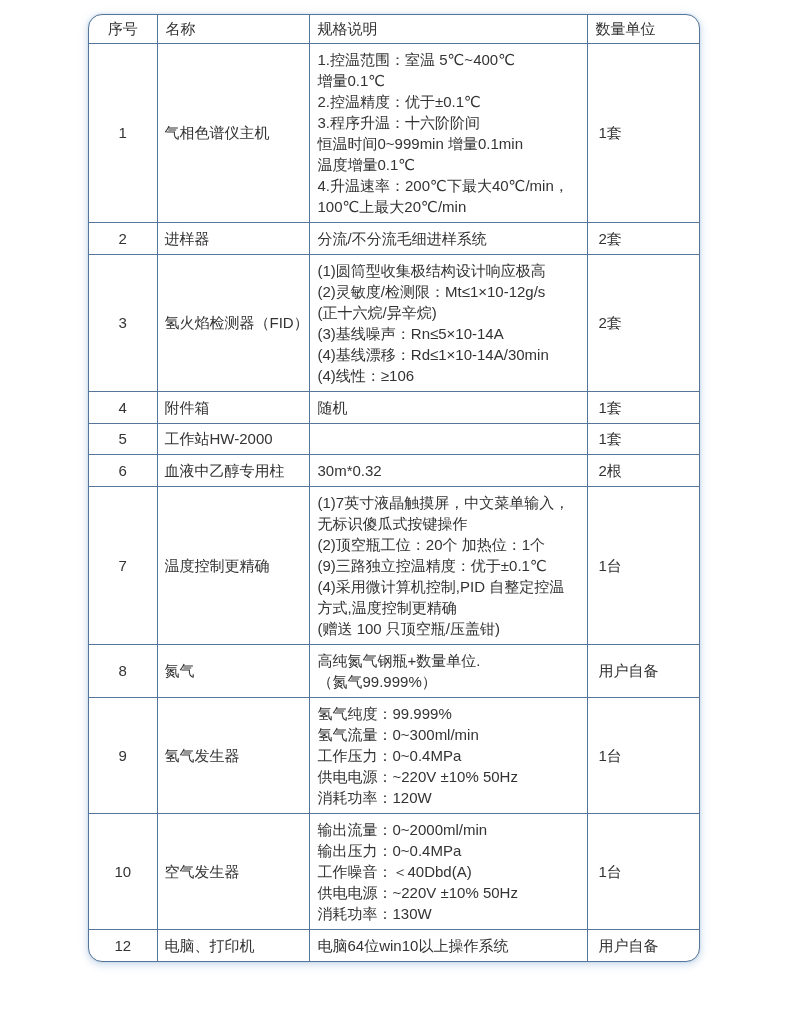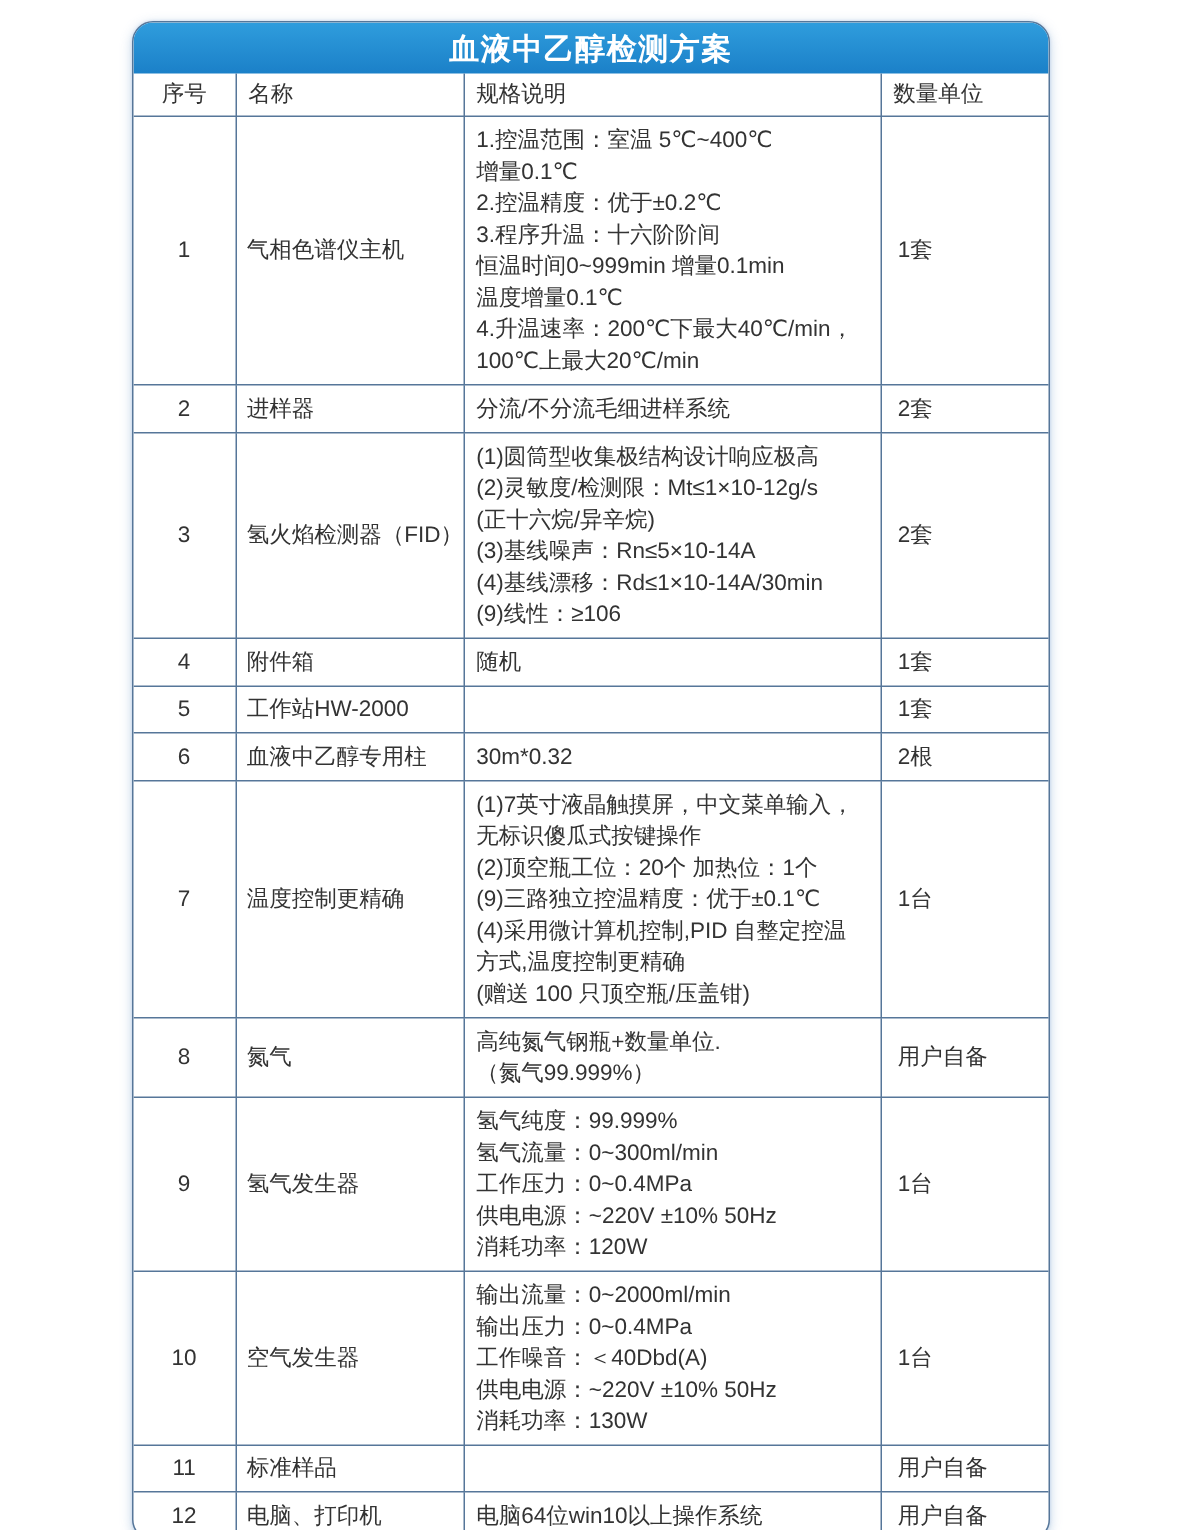--- a/index.html
+++ b/index.html
@@ -62,21 +62,20 @@
   td.name-cell{white-space:nowrap;padding-left:7px;padding-right:2px;}
   td.qty-cell{padding-left:11px;}
   td.spec-cell{padding-top:5px;padding-bottom:5px;}
   .spec-line{line-height:21px;}
   tbody td{height:31px;}
 </style>
 </head>
 <body>
 
 <div class="card">
-  <div class="card-title">血液中乙醇检测方案</div>
   <table>
     <colgroup>
       <col style="width:68px">
       <col style="width:152px">
       <col style="width:278px">
       <col style="width:114px">
     </colgroup>
     <thead>
       <tr>
           <th class="center">序号</th>
@@ -85,21 +84,21 @@
           <th>数量单位</th>
         </tr>
     </thead>
     <tbody>
         <tr>
           <td class="center">1</td>
           <td class="name-cell">气相色谱仪主机</td>
           <td class="spec-cell">
             <div class="spec-line">1.控温范围：室温 5℃~400℃</div>
             <div class="spec-line">增量0.1℃</div>
-            <div class="spec-line">2.控温精度：优于±0.2℃</div>
+            <div class="spec-line">2.控温精度：优于±0.1℃</div>
             <div class="spec-line">3.程序升温：十六阶阶间</div>
             <div class="spec-line">恒温时间0~999min 增量0.1min</div>
             <div class="spec-line">温度增量0.1℃</div>
             <div class="spec-line">4.升温速率：200℃下最大40℃/min，</div>
             <div class="spec-line">100℃上最大20℃/min</div>
           </td>
           <td class="qty-cell">1套</td>
         </tr>
         <tr>
           <td class="center">2</td>
@@ -111,21 +110,21 @@
         </tr>
         <tr>
           <td class="center">3</td>
           <td class="name-cell">氢火焰检测器（FID）</td>
           <td class="spec-cell">
             <div class="spec-line">(1)圆筒型收集极结构设计响应极高</div>
             <div class="spec-line">(2)灵敏度/检测限：Mt≤1×10-12g/s</div>
             <div class="spec-line">(正十六烷/异辛烷)</div>
             <div class="spec-line">(3)基线噪声：Rn≤5×10-14A</div>
             <div class="spec-line">(4)基线漂移：Rd≤1×10-14A/30min</div>
-            <div class="spec-line">(9)线性：≥106</div>
+            <div class="spec-line">(4)线性：≥106</div>
           </td>
           <td class="qty-cell">2套</td>
         </tr>
         <tr>
           <td class="center">4</td>
           <td class="name-cell">附件箱</td>
           <td class="spec-cell">
             <div class="spec-line">随机</div>
           </td>
           <td class="qty-cell">1套</td>
@@ -185,26 +184,20 @@
           <td class="spec-cell">
             <div class="spec-line">输出流量：0~2000ml/min</div>
             <div class="spec-line">输出压力：0~0.4MPa</div>
             <div class="spec-line">工作噪音：＜40Dbd(A)</div>
             <div class="spec-line">供电电源：~220V ±10% 50Hz</div>
             <div class="spec-line">消耗功率：130W</div>
           </td>
           <td class="qty-cell">1台</td>
         </tr>
         <tr>
-          <td class="center">11</td>
-          <td class="name-cell">标准样品</td>
-          <td class="spec-cell"></td>
-          <td class="qty-cell">用户自备</td>
-        </tr>
-        <tr>
           <td class="center">12</td>
           <td class="name-cell">电脑、打印机</td>
           <td class="spec-cell">
             <div class="spec-line">电脑64位win10以上操作系统</div>
           </td>
           <td class="qty-cell">用户自备</td>
         </tr>
       </tbody>
   </table>
 </div>

